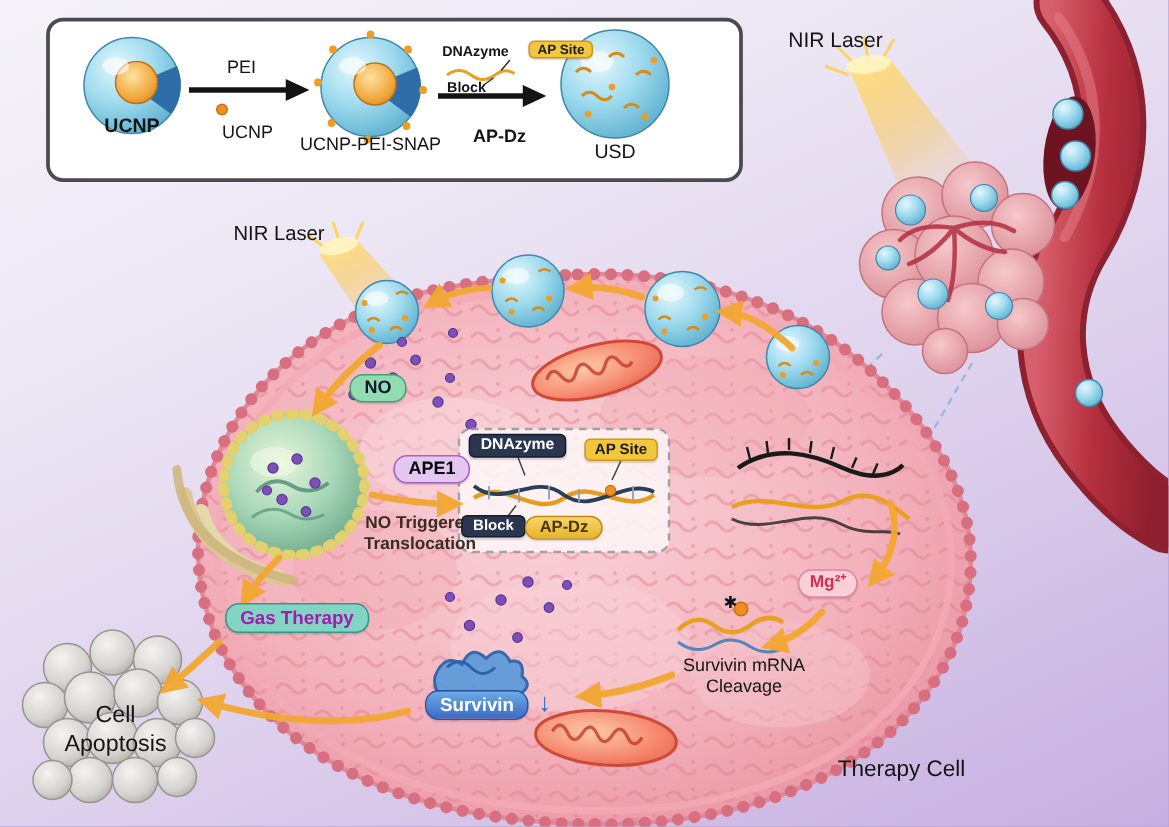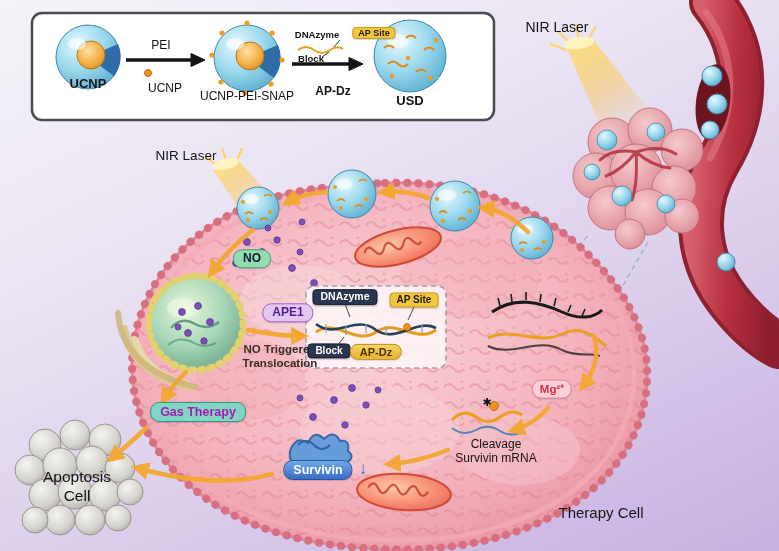--- a/index.html
+++ b/index.html
@@ -7,21 +7,21 @@
   body{background:#b9a6d6;font-family:"Liberation Sans",sans-serif}
   .stage{position:relative;width:779px;height:551px;overflow:hidden;
     background:linear-gradient(155deg,#f5f3f9 0%,#ece6f4 30%,#ddd0ec 62%,#c6afe1 100%)}
   svg.art{position:absolute;left:0;top:0}
   .lbl{position:absolute;transform:translate(-50%,-50%);white-space:nowrap;color:#141414;
     text-align:center;line-height:1.2}
   .lbl.two{white-space:normal;width:120px}
   .badge{position:absolute;transform:translate(-50%,-50%);white-space:nowrap;font-weight:bold;
     border-radius:9px;line-height:1.12;padding:2px 9px;font-size:12px;box-shadow:0 1px 1px rgba(60,30,60,.18)}
   .b-no{background:#93dcb2;color:#0f172a;border:1.5px solid #3fa271}
-  .b-ape1{background:#e3c7f1;color:#4c1d95;border:1.5px solid #a85ecc}
+  .b-ape1{background:#e3c7f1;color:#000000;border:1.5px solid #a85ecc}
   .b-gas{background:#83d4c4;color:#a21caf;border:1.5px solid #2f9a86;font-size:12.5px}
   .b-survivin{background:linear-gradient(180deg,#6fa9e6,#3a6cc4);color:#fff;border:1.5px solid #2a54a0;font-size:12.5px}
   .b-mg{background:#f9cfda;color:#d2304a;border:1.5px solid #e2849a;border-radius:12px;padding:2px 7px;font-size:11.5px}
   .b-navy{background:#2a3550;color:#fff;border-radius:4px;padding:1px 7px;font-size:10.5px;border:1px solid #141c30}
   .b-yellow{background:#f2c73e;color:#1a1a1a;border:1px solid #c89a18;border-radius:4px;padding:1px 6px;font-size:10px}
   .b-yellow-sm{background:#f2c73e;color:#1a1a1a;border:1px solid #c89a18;border-radius:4px;padding:0 5px;font-size:9px}
   .b-yellow-oval{background:linear-gradient(180deg,#f6d468,#e8b428);color:#4a3400;border:1.5px solid #bb8a10;
     border-radius:11px;padding:1px 9px;font-size:11px}
   .dn-arrow{position:absolute;transform:translate(-50%,-50%);color:#2f6ec8;font-size:17px;font-weight:bold}
   .star{position:absolute;transform:translate(-50%,-50%);color:#111;font-size:11px}
@@ -348,21 +348,21 @@
 </svg>
 
 <div class="lbl" style="left:88px;top:84px;font-size:13px;font-weight:bold">UCNP</div>
 <div class="lbl" style="left:161px;top:45px;font-size:12px">PEI</div>
 <div class="lbl" style="left:165px;top:88px;font-size:12px">UCNP</div>
 <div class="lbl" style="left:247px;top:96px;font-size:12px;font-weight:normal">UCNP-PEI-SNAP</div>
 <div class="lbl" style="left:317px;top:35px;font-size:9.5px;font-weight:bold">DNAzyme</div>
 <div class="badge b-yellow-sm" style="left:374px;top:33px">AP Site</div>
 <div class="lbl" style="left:311px;top:59px;font-size:9.5px;font-weight:bold">Block</div>
 <div class="lbl" style="left:333px;top:91px;font-size:12px;font-weight:bold">AP-Dz</div>
-<div class="lbl" style="left:410px;top:101px;font-size:13px;font-weight:bold">USD</div>
+<div class="lbl" style="left:410px;top:101px;font-size:13px;font-weight:normal">USD</div>
 
 <div class="lbl" style="left:557px;top:27px;font-size:14px">NIR Laser</div>
 <div class="lbl" style="left:186px;top:156px;font-size:13.5px">NIR Laser</div>
 
 <div class="badge b-no" style="left:252px;top:259px">NO</div>
 <div class="badge b-ape1" style="left:288px;top:313px">APE1</div>
 
 <div class="lbl two" style="left:280px;top:357px;font-size:11.5px;color:#3a2c22;font-weight:bold">
   <div>NO Triggered</div>
   <div>Translocation</div>
@@ -370,29 +370,29 @@
 
 <div class="badge b-navy" style="left:345px;top:297px">DNAzyme</div>
 <div class="badge b-yellow" style="left:414px;top:300px">AP Site</div>
 <div class="badge b-navy" style="left:329px;top:351px;font-size:10px">Block</div>
 <div class="badge b-yellow-oval" style="left:376px;top:352px">AP-Dz</div>
 
 <div class="badge b-mg" style="left:552px;top:389px">Mg²⁺</div>
 
 <div class="star" style="left:487px;top:402px">✱</div>
 <div class="lbl two" style="left:496px;top:451px;font-size:12px">
+  <div>Survivin mRNA</div>
   <div>Cleavage</div>
-  <div>Survivin mRNA</div>
 </div>
 
 <div class="badge b-survivin" style="left:318px;top:470px">Survivin</div>
 <div class="dn-arrow" style="left:363px;top:469px">↓</div>
 
 <div class="badge b-gas" style="left:198px;top:412px">Gas Therapy</div>
 
 <div class="lbl two" style="left:77px;top:487px;font-size:15.5px">
+  <div>Cell</div>
   <div>Apoptosis</div>
-  <div>Cell</div>
 </div>
 
 <div class="lbl" style="left:601px;top:513px;font-size:15px">Therapy Cell</div>
 
 </div>
 
 </body></html>

